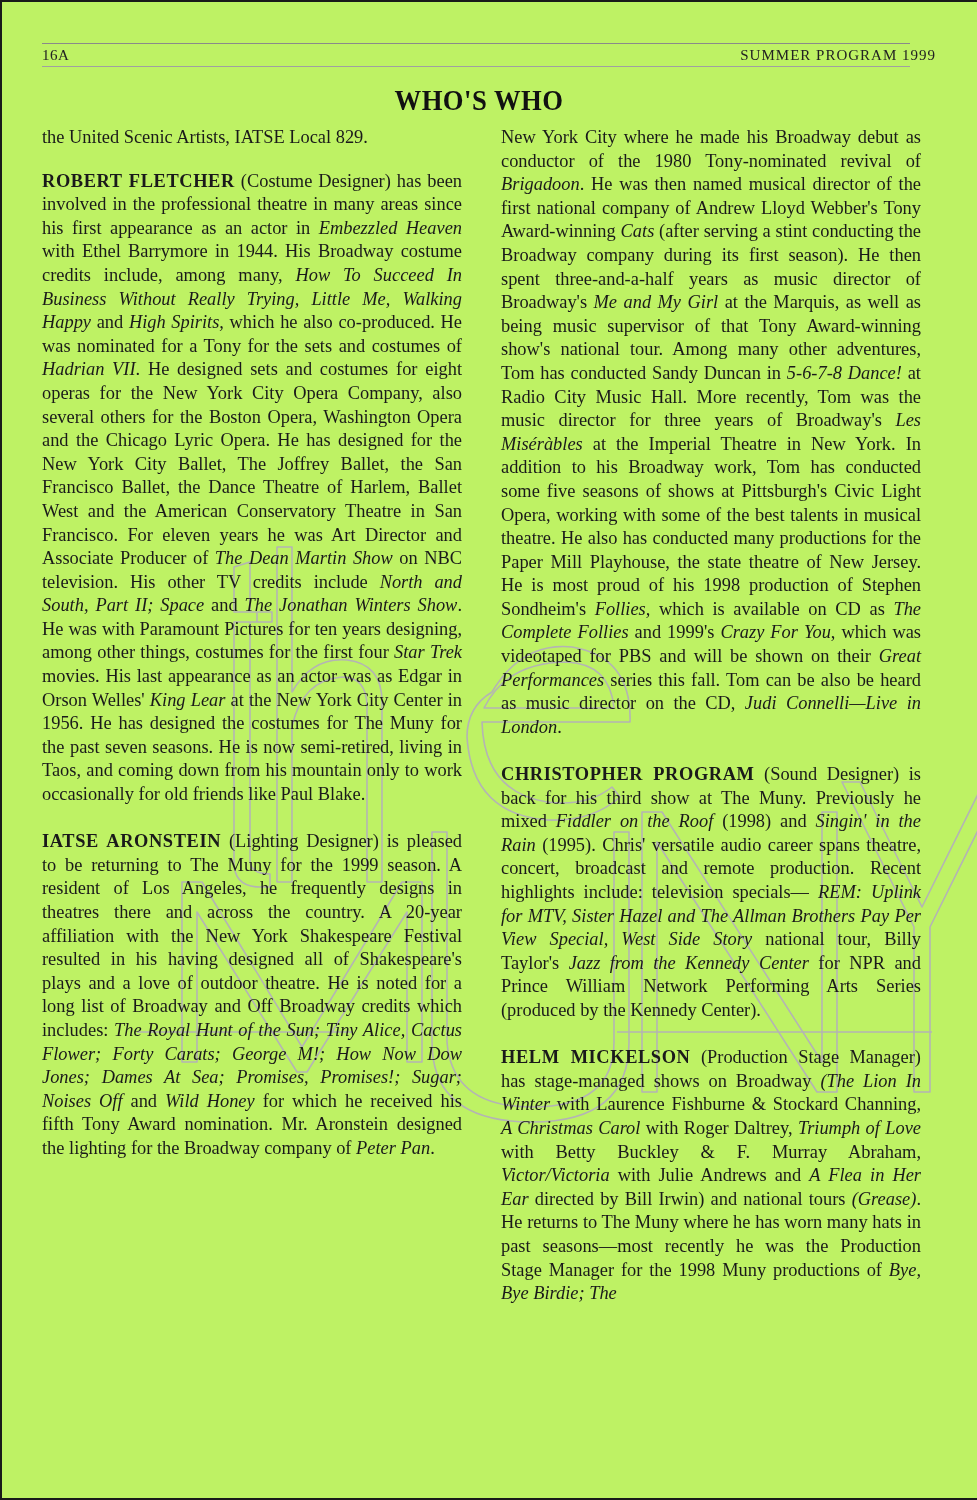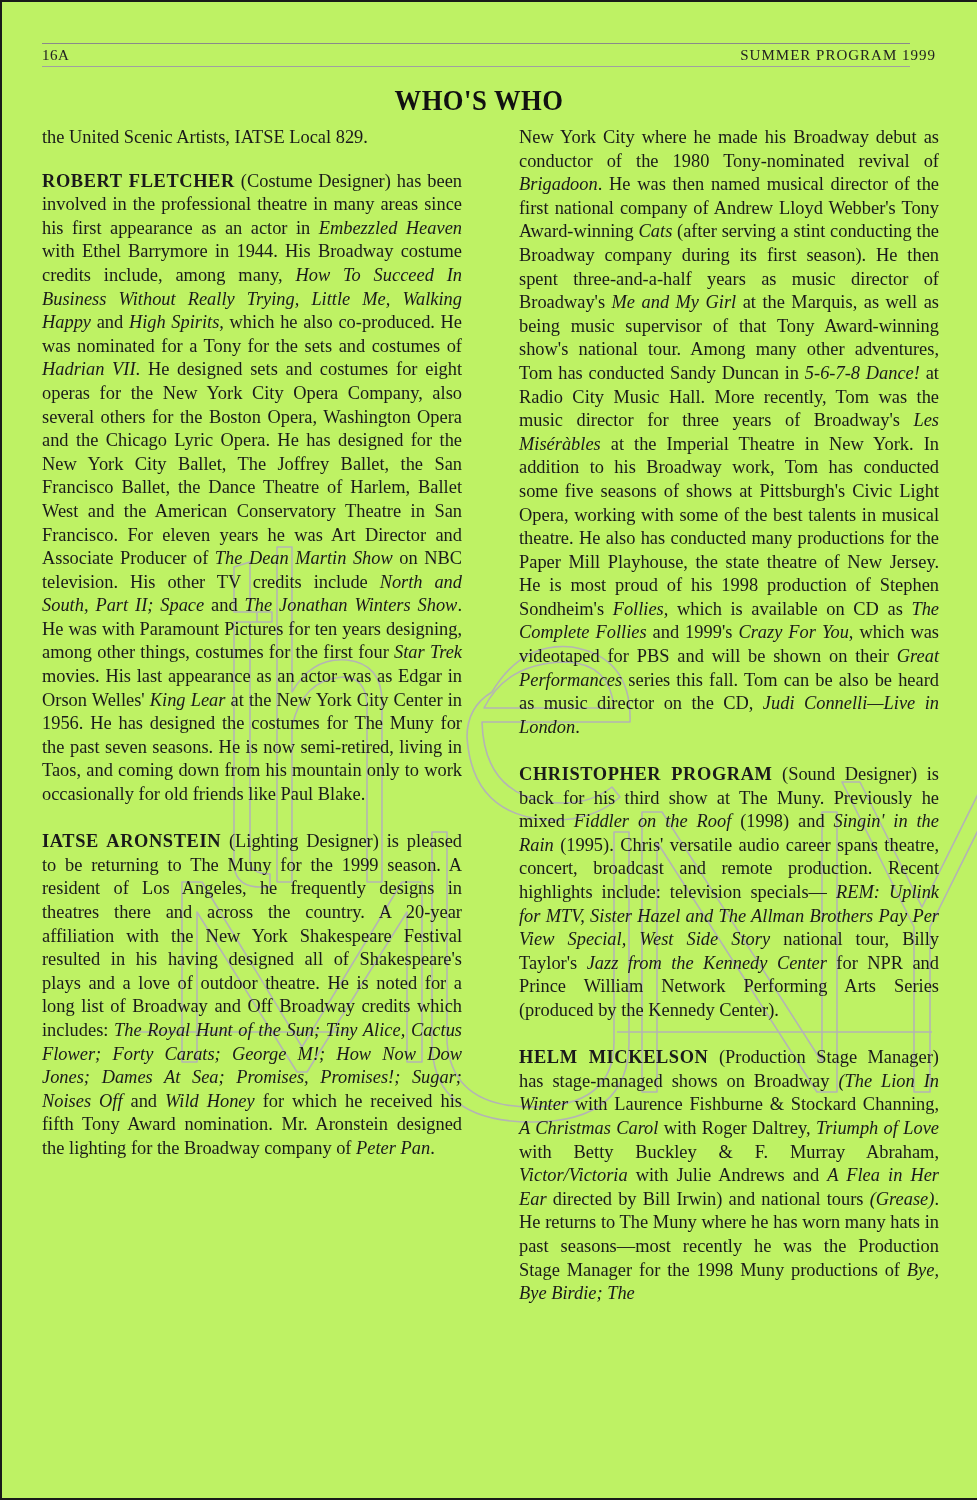--- a/index.html
+++ b/index.html
@@ -27,21 +27,21 @@
     font-size: 29px; font-weight: bold; letter-spacing: 0.5px; color: #111;
     transform: scaleX(0.92); transform-origin: 477px 0;
   }
   .watermark { position: absolute; left: 0; top: 0; width: 977px; height: 1500px; pointer-events: none; }
   .col {
     position: absolute; top: 124px; width: 420px;
     font-size: 18.4px; line-height: 23.6px; text-align: justify;
     z-index: 2;
   }
   .col.left { left: 40px; }
-  .col.right { left: 517px; }
+  .col.right { left: 499px; }
   .col p { margin: 0 0 23.6px 0; }
   .col p.tight { margin-bottom: 20px; }
   .name { font-weight: bold; letter-spacing: 0.6px; }
   .role { }
   em { font-style: italic; }
 </style>
 </head>
 <body>
 
 <div class="page">

